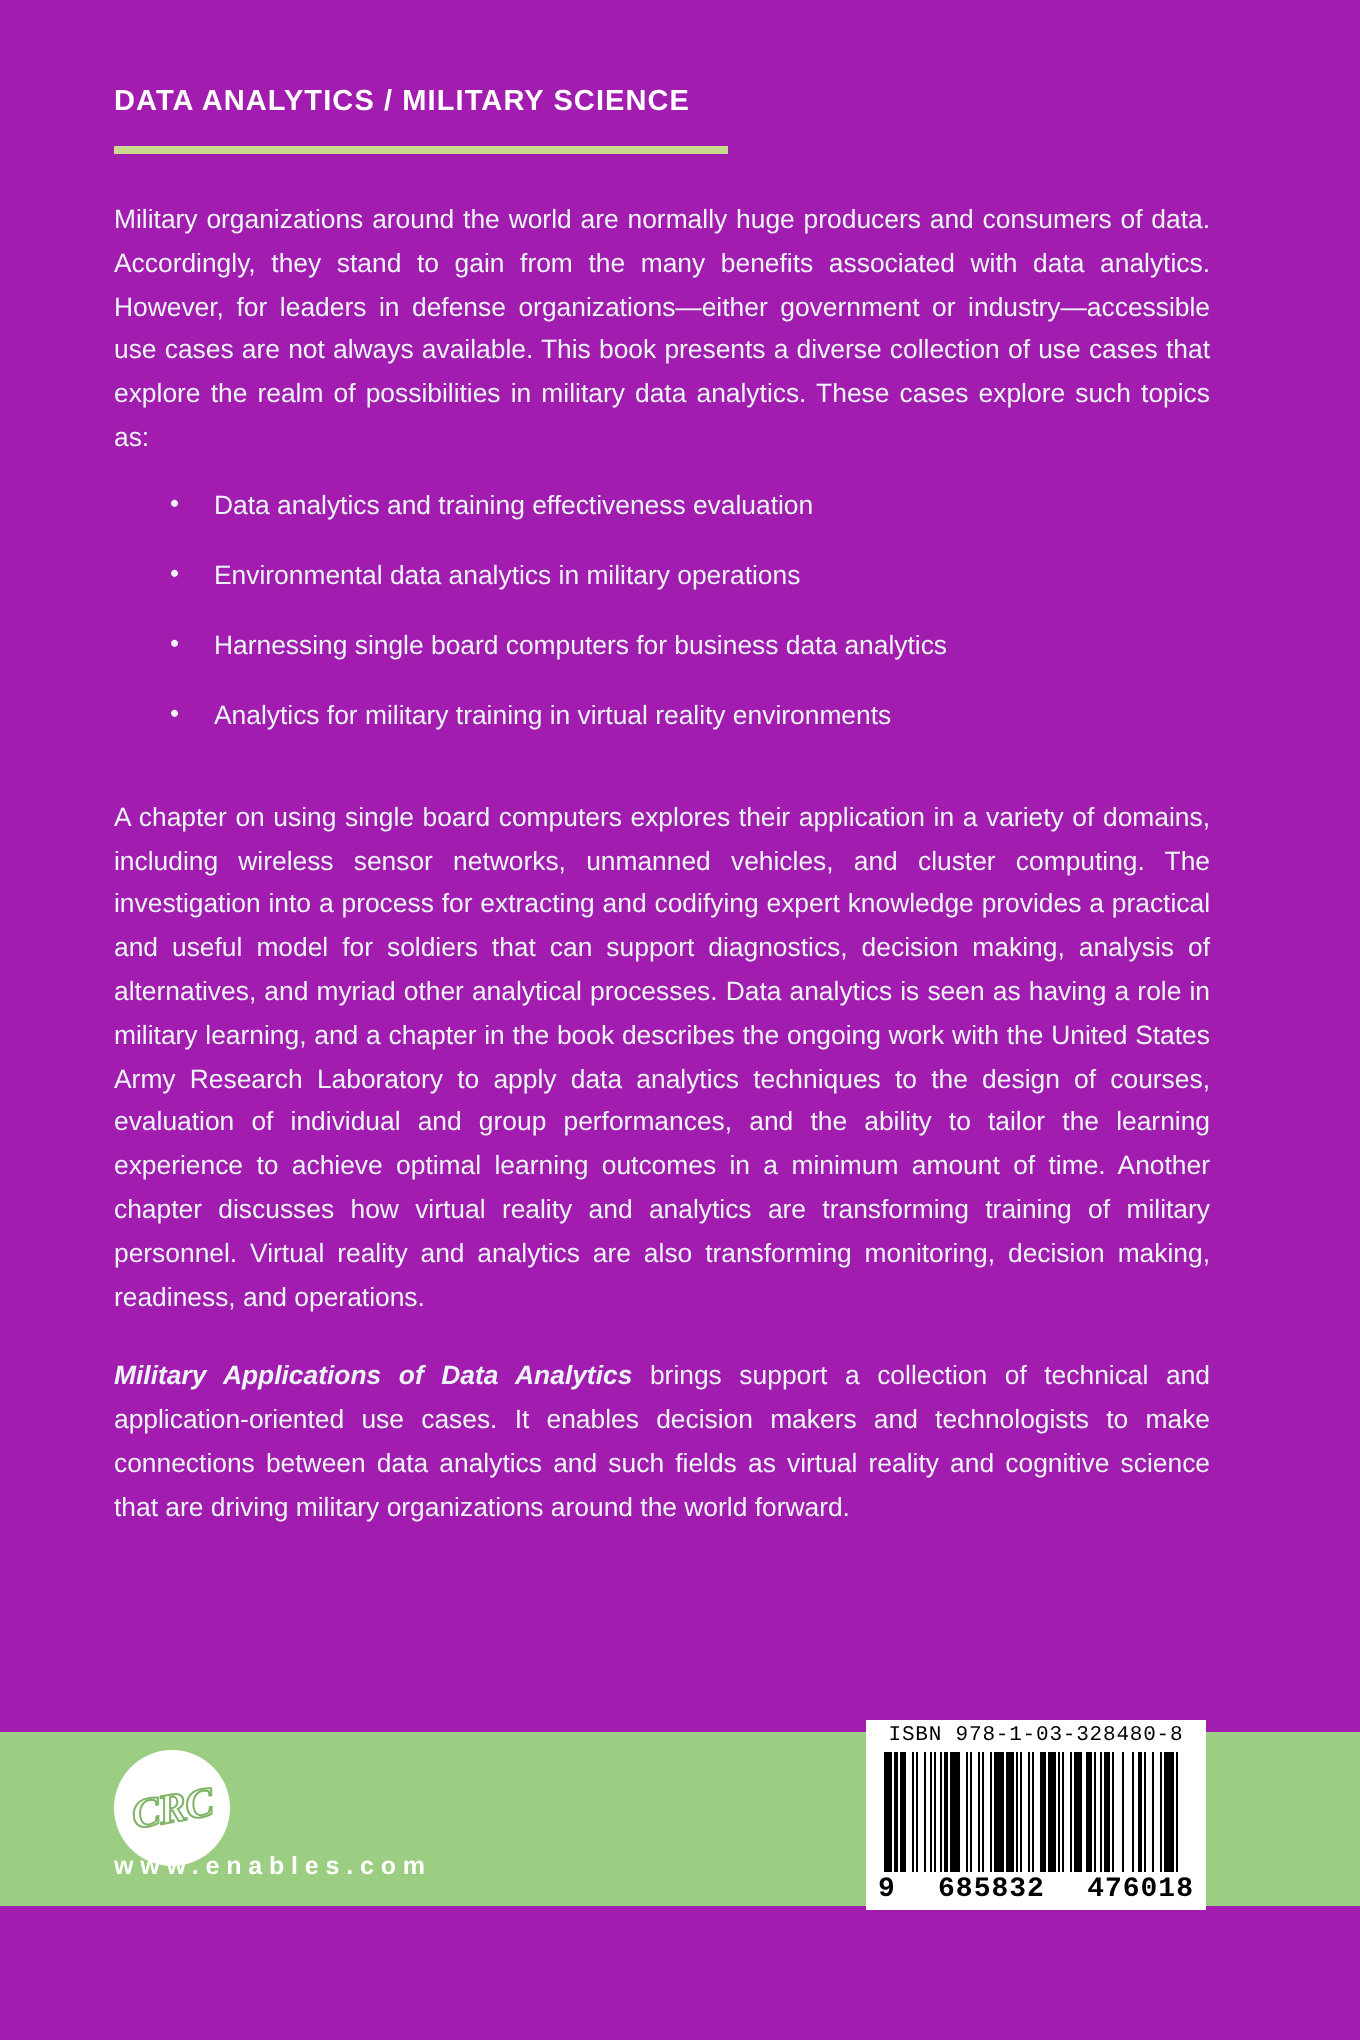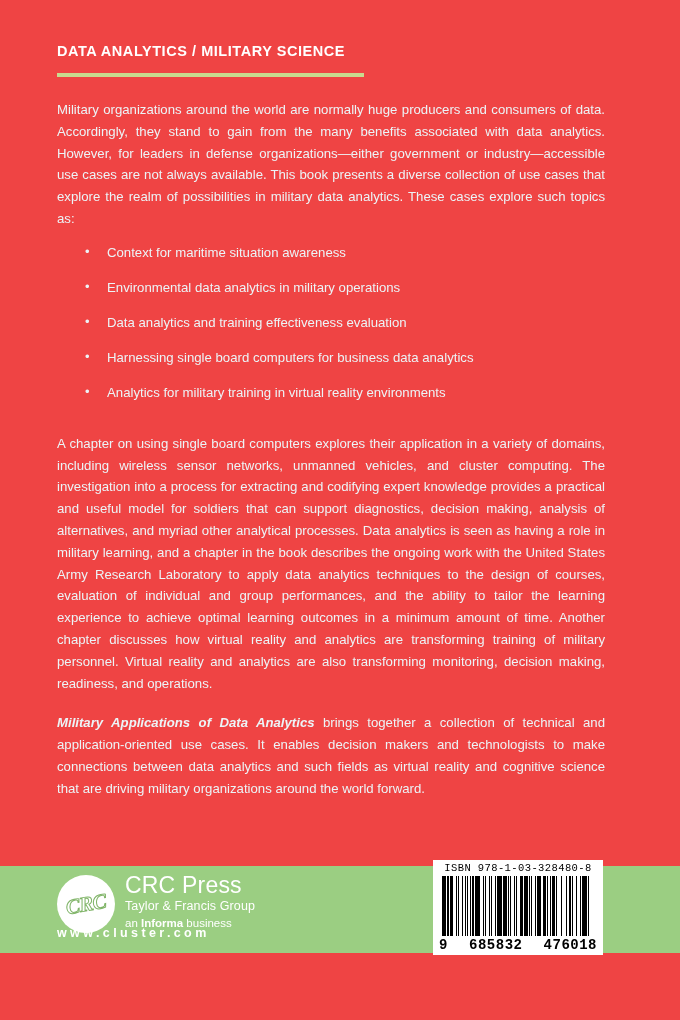--- a/index.html
+++ b/index.html
@@ -10,21 +10,21 @@
     width: 680px;
     height: 1020px;
     overflow: hidden;
     font-family: "Liberation Sans", sans-serif;
     background: #0d5478;
     position: relative;
   }
   .cover {
     position: absolute;
     inset: 0;
-    background: #ef4444;
+    background: #a21caf;
     text-decoration: underline;
   }
 
   
   .category {
     position: absolute;
     left: 57px;
     top: 43px;
     font-size: 14.5px;
     font-weight: bold;
@@ -215,46 +215,40 @@
 
 <div class="cover">
 
   <div class="category">DATA ANALYTICS / MILITARY SCIENCE</div>
   <div class="rule"></div>
 
   <div class="copy">
     <p>Military organizations around the world are normally huge producers and consumers of data. Accordingly, they stand to gain from the many benefits associated with data analytics. However, for leaders in defense organizations—either government or industry—accessible use cases are not always available. This book presents a diverse collection of use cases that explore the realm of possibilities in military data analytics. These cases explore such topics as:</p>
 
     <ul class="bullets">
-      <li>Context for maritime situation awareness</li>
+      <li>Data analytics and training effectiveness evaluation</li>
       <li>Environmental data analytics in military operations</li>
-      <li>Data analytics and training effectiveness evaluation</li>
       <li>Harnessing single board computers for business data analytics</li>
       <li>Analytics for military training in virtual reality environments</li>
     </ul>
 
     <p>A chapter on using single board computers explores their application in a variety of domains, including wireless sensor networks, unmanned vehicles, and cluster computing. The investigation into a process for extracting and codifying expert knowledge provides a practical and useful model for soldiers that can support diagnostics, decision making, analysis of alternatives, and myriad other analytical processes. Data analytics is seen as having a role in military learning, and a chapter in the book describes the ongoing work with the United States Army Research Laboratory to apply data analytics techniques to the design of courses, evaluation of individual and group performances, and the ability to tailor the learning experience to achieve optimal learning outcomes in a minimum amount of time. Another chapter discusses how virtual reality and analytics are transforming training of military personnel. Virtual reality and analytics are also transforming monitoring, decision making, readiness, and operations.</p>
 
-    <p class="spaced"><span class="booktitle">Military Applications of Data Analytics</span><span> brings together a collection of technical and application-oriented use cases. It enables decision makers and technologists to make connections between data analytics and such fields as virtual reality and cognitive science that are driving military organizations around the world forward.</span></p>
+    <p class="spaced"><span class="booktitle">Military Applications of Data Analytics</span><span> brings support a collection of technical and application-oriented use cases. It enables decision makers and technologists to make connections between data analytics and such fields as virtual reality and cognitive science that are driving military organizations around the world forward.</span></p>
   </div>
 
   <div class="greenband"></div>
 
   <div class="logo-wrap">
     <div class="logo-circle">
       <div class="crc-mark">CRC</div>
     </div>
-    <div class="logo-text">
-      <div class="crc-press">CRC Press</div>
-      <div class="taylor">Taylor &amp; Francis Group</div>
-      <div class="informa"><span>an </span><b>Informa</b><span> business</span></div>
-    </div>
   </div>
 
-  <div class="weburl">www.cluster.com</div>
+  <div class="weburl">www.enables.com</div>
 
   <div class="barcode-box">
     <div class="isbn-text">ISBN 978-1-03-328480-8</div>
     <div class="bars" id="bars">
         <span style="width: 3.68485px; background: rgb(0, 0, 0);"></span>
         <span style="width: 0.921212px; background: rgb(255, 255, 255);"></span>
         <span style="width: 2.76364px; background: rgb(0, 0, 0);"></span>
         <span style="width: 0.921212px; background: rgb(255, 255, 255);"></span>
         <span style="width: 2.76364px; background: rgb(0, 0, 0);"></span>
         <span style="width: 2.76364px; background: rgb(255, 255, 255);"></span>

